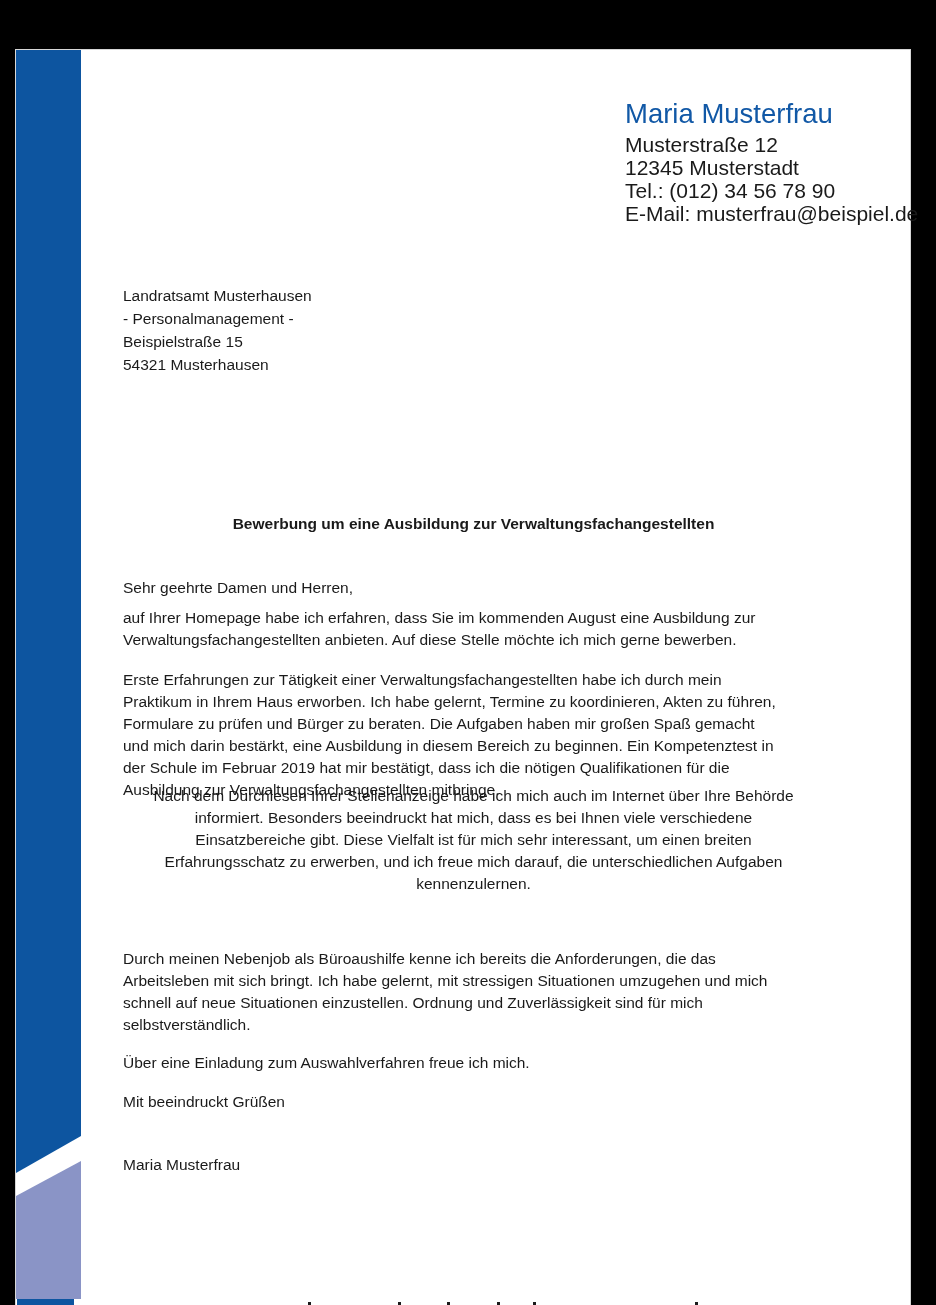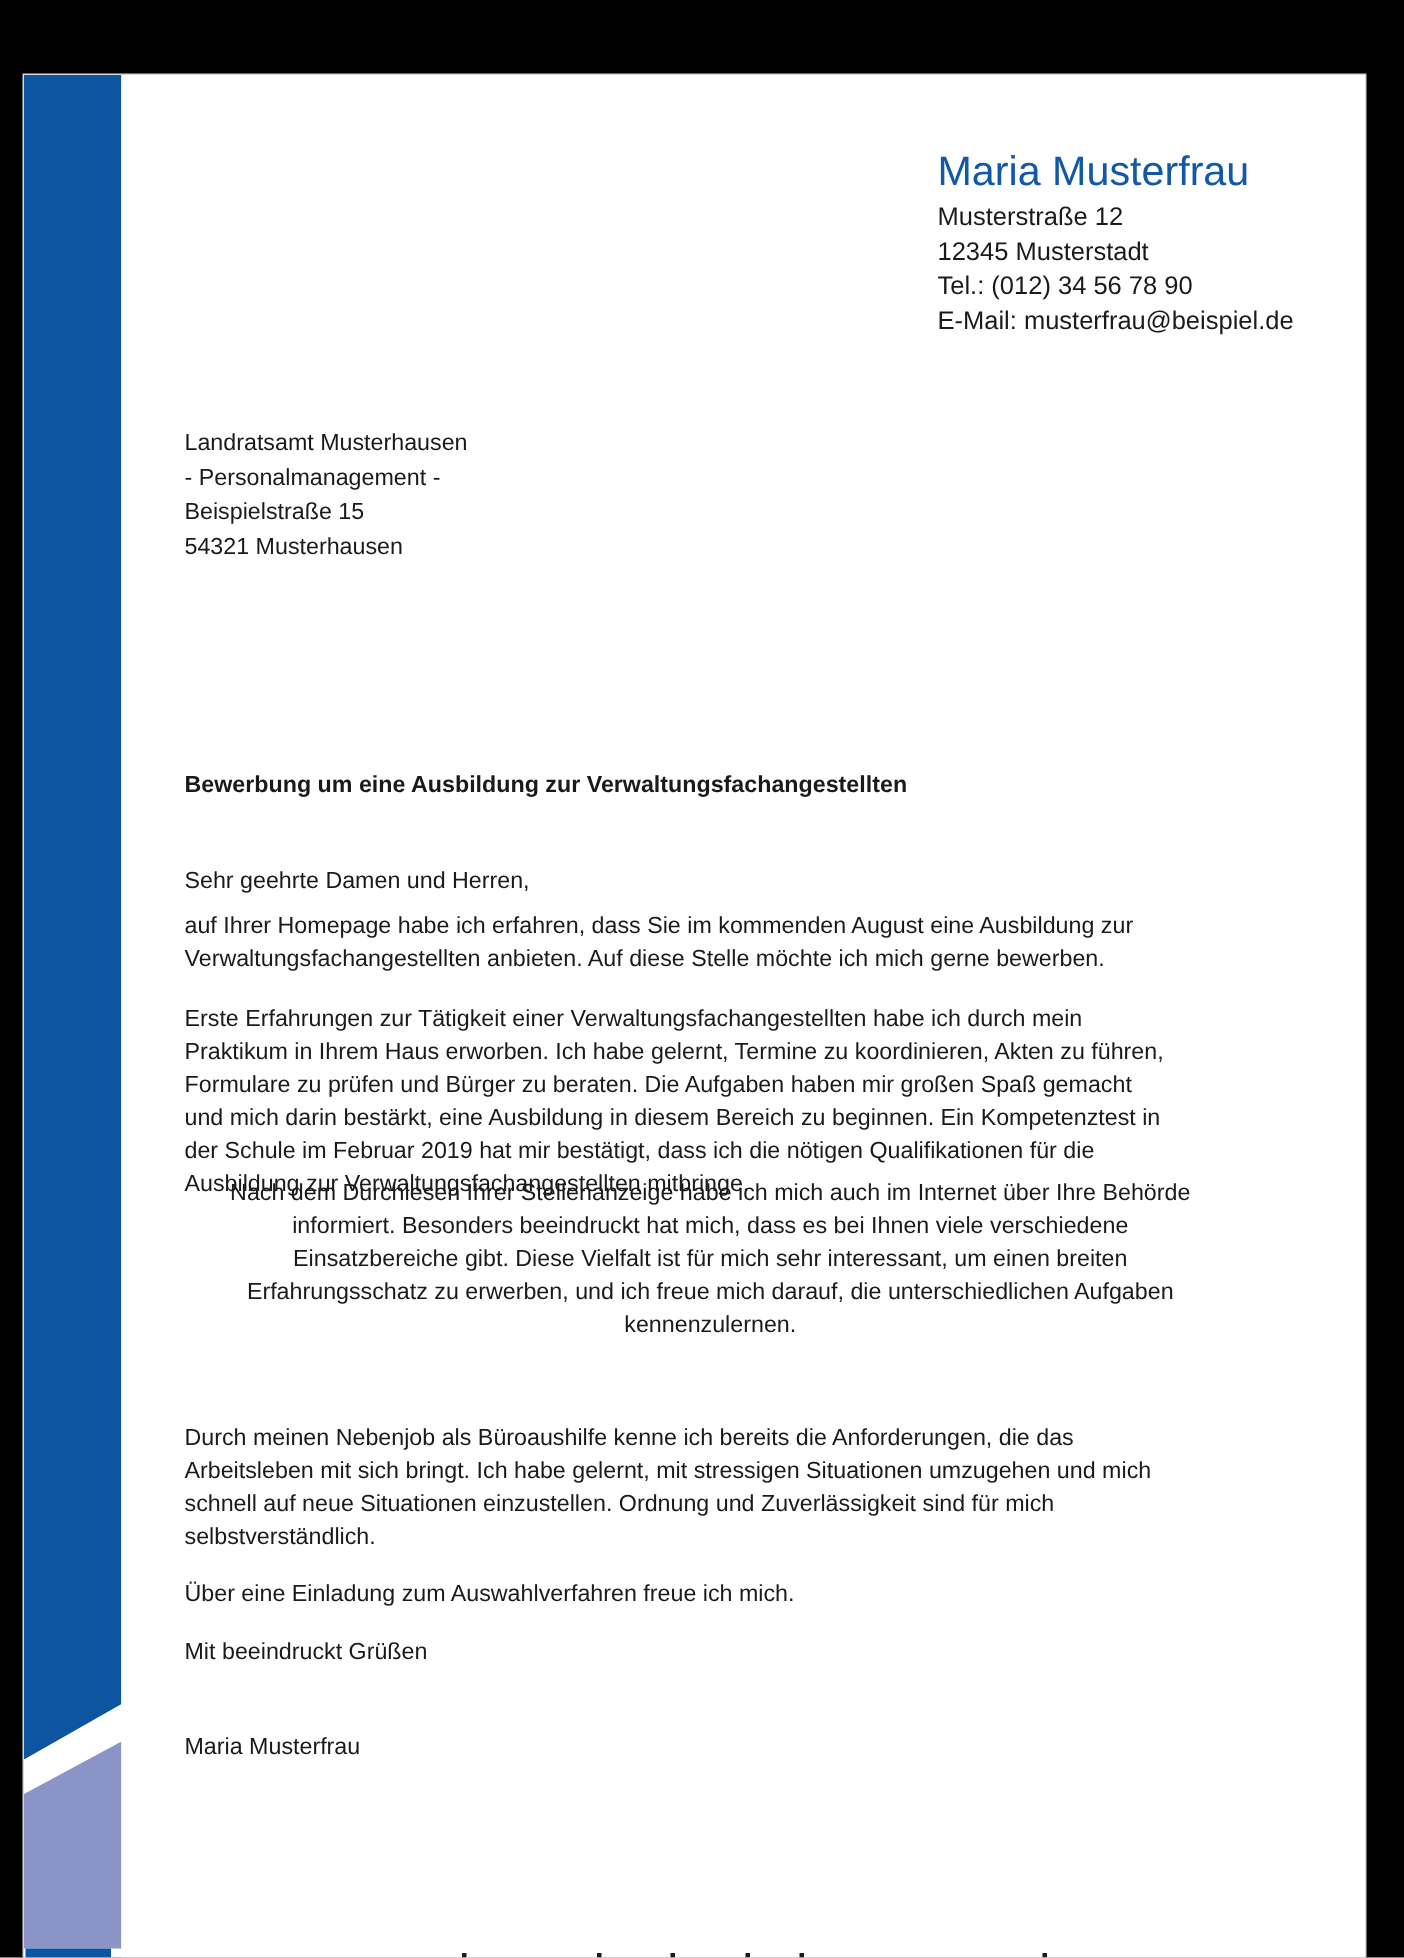--- a/index.html
+++ b/index.html
@@ -34,29 +34,29 @@
     top:1111px;height:153px;background:var(--periwinkle);
     clip-path:polygon(0 35px,100% 0,100% 100%,0 100%);
   }
   .abs{position:absolute;white-space:pre;}
   .sender-name{
     left:609px;top:46px;
     font-size:27.5px;line-height:36px;color:var(--name-blue);
   }
   .sender-address{
     left:609px;top:83px;
-    font-size:17px;line-height:23px;
+    font-size:21px;line-height:23px;
   }
   .recipient{
     left:107px;top:234px;
     font-size:15.5px;line-height:23px;
   }
   .body-text{font-size:15.5px;line-height:22px;left:107px;width:701px;}
   .date{top:403px;text-align:right;}
-  .subject{top:463px;font-weight:bold;}
+  .subject{top:463px;font-weight:bold;text-align:center;}
   .salutation{top:527px;}
   .p1{top:557px;}
   .p2{top:619px;}
   .p3{top:735px;text-align:center;}
   .p4{top:898px;}
   .p5{top:1002px;}
   .closing{top:1041px;}
   .signature{top:1104px;}
   .next-page{
     position:absolute;left:16px;top:1299px;width:894px;height:6px;

